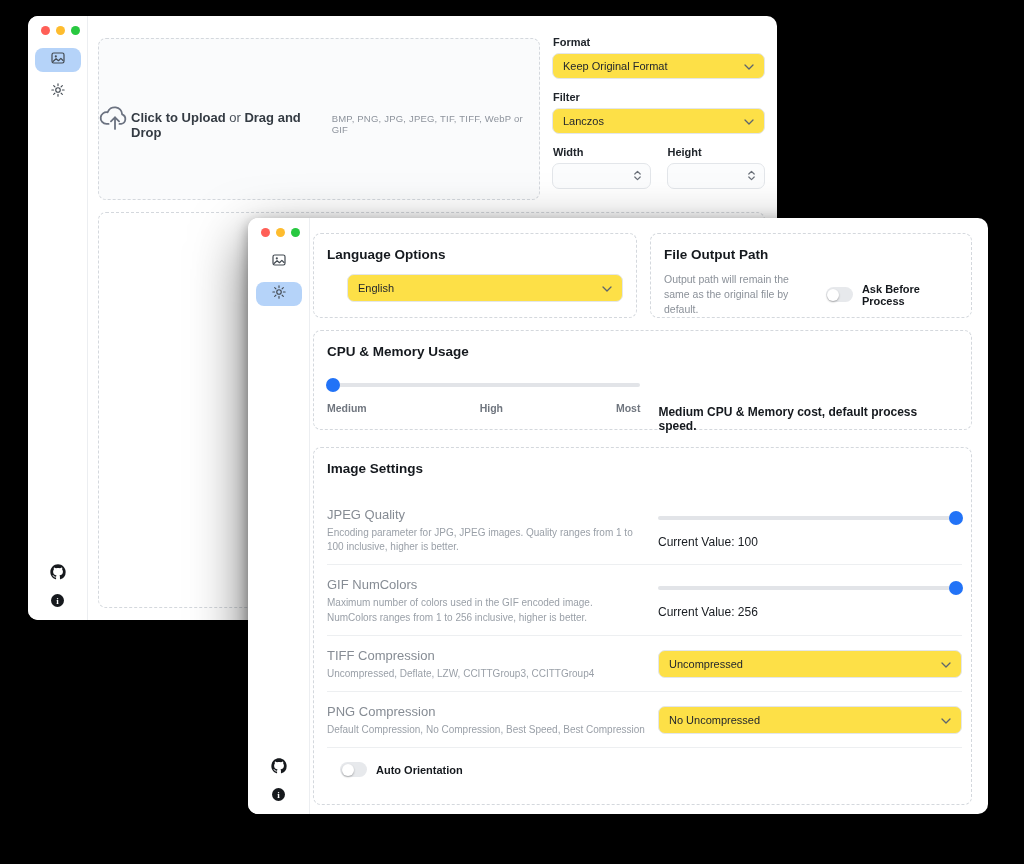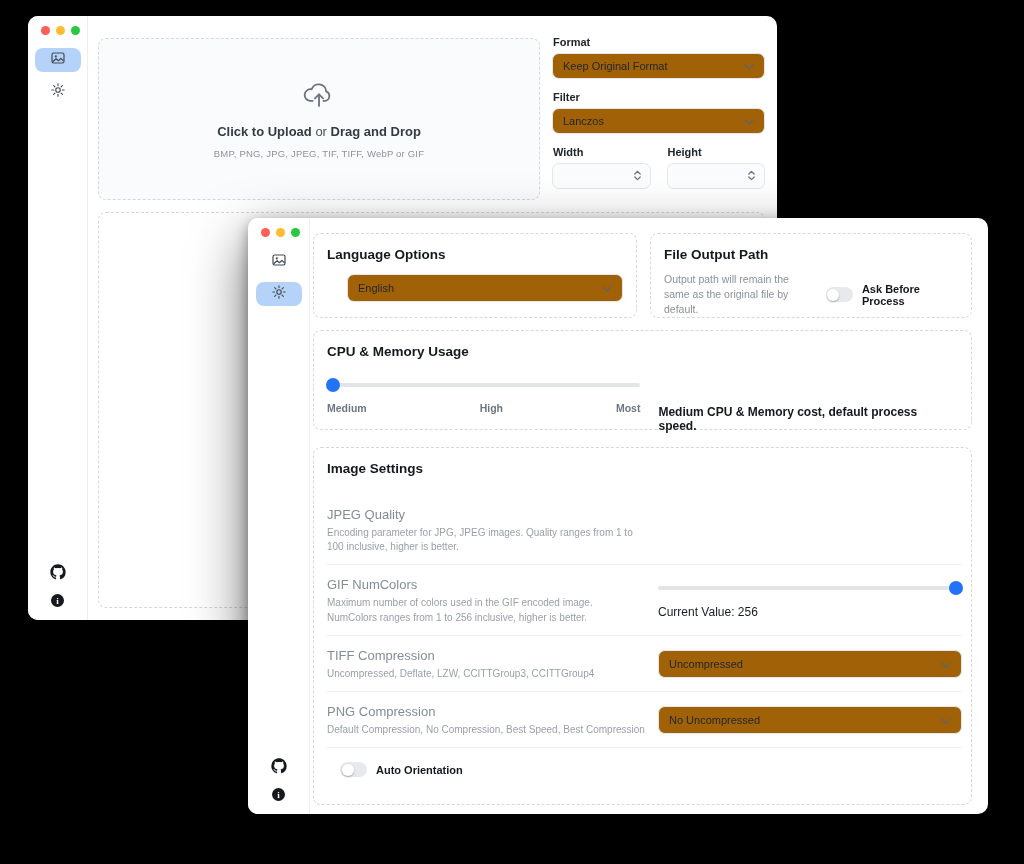--- a/index.html
+++ b/index.html
@@ -27,31 +27,31 @@
   .side-bottom { margin-top:auto; display:flex; flex-direction:column; align-items:center;
                  gap:10px; padding-bottom:13px; }
   .info-dot { width:13px; height:13px; border-radius:50%; background:#16191d; color:#fff;
               font-size:9px; font-weight:700; display:flex; align-items:center;
               justify-content:center; font-family:"Liberation Serif", serif; }
 
   .dashed { border:1.5px dashed #d4d8dd; border-radius:8px; }
 
   
   .upload-box { position:absolute; left:70px; top:22px; width:442px; height:162px;
-                background:#fafbfc; display:flex; flex-direction:column;
+                background:#fafbfc; display:flex; 
                 align-items:center; justify-content:center; cursor:pointer; }
   .up-title { margin-top:12px; font-size:13px; color:#4a525b; }
   .up-title .b { font-weight:700; color:#343b43; }
   .up-sub { margin-top:9px; font-size:9.5px; color:#8d939c; letter-spacing:.2px; }
   .queue-box { position:absolute; left:70px; top:196px; width:667px; height:396px; }
 
   .panel { position:absolute; left:524px; top:20px; width:213px; }
   .field-label { font-size:11px; font-weight:700; color:#20252b; margin:0 0 5px 1px; }
   .gap12 { margin-top:12px; }
-  .select { height:26px; border:1px solid #e3e6ea; border-radius:7px; background:#a16207;
+  .select { height:26px; border:1px solid #e3e6ea; border-radius:7px; background:#fde047;
             display:flex; align-items:center; justify-content:space-between;
             padding:0 10px; font-size:11px; color:#23272d; cursor:pointer; }
   .dims { display:flex; gap:16px; margin-top:12px; }
   .dim-col { flex:1; }
   .numbox { height:26px; border:1px solid #e3e6ea; border-radius:7px; background:#fbfcfd;
             display:flex; align-items:center; justify-content:flex-end; padding:0 8px; }
   .numbox input { border:none; outline:none; background:transparent; width:100%;
                   font-size:11px; font-family:"Liberation Sans",sans-serif; }
 
   
@@ -280,20 +280,26 @@
     </div>
 
     <div class="box box-imgset">
       <div class="sec-title">Image Settings</div>
 
       <div class="isrow first">
         <div class="is-left">
           <div class="is-label">JPEG Quality</div>
           <div class="is-desc">Encoding parameter for JPG, JPEG images. Quality ranges from 1 to 100 inclusive, higher is better.</div>
         </div>
+        <div class="is-right">
+          <div class="track">
+            <span class="thumb at-end"></span>
+          </div>
+          <div class="cur-val">Current Value: 100</div>
+        </div>
       </div>
 
       <div class="isrow">
         <div class="is-left">
           <div class="is-label">GIF NumColors</div>
           <div class="is-desc">Maximum number of colors used in the GIF encoded image. NumColors ranges from 1 to 256 inclusive, higher is better.</div>
         </div>
         <div class="is-right">
           <div class="track">
             <span class="thumb at-end"></span>

